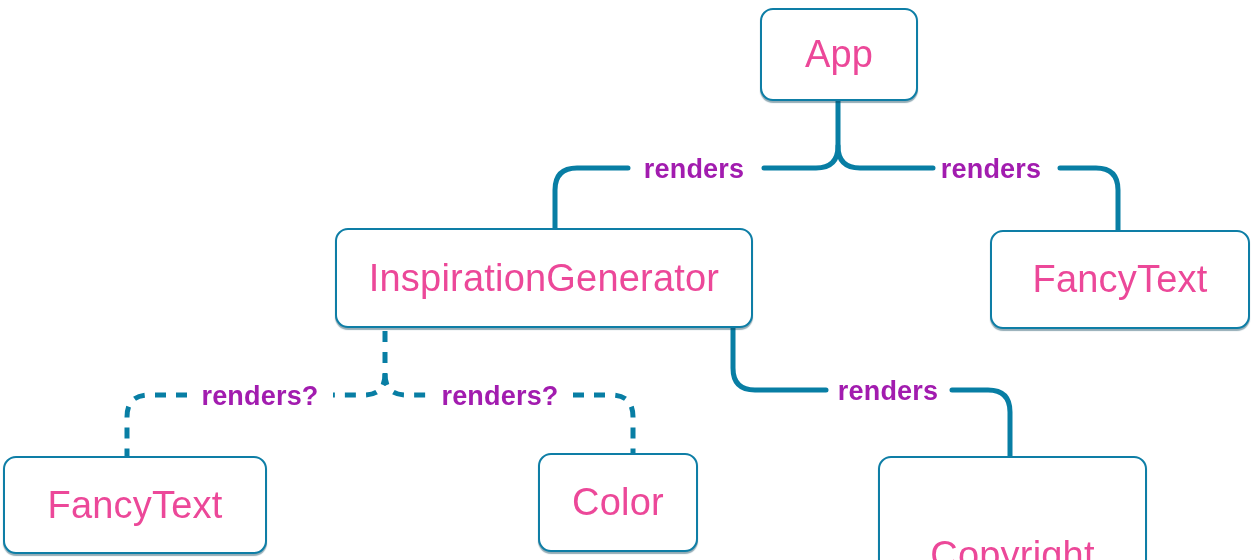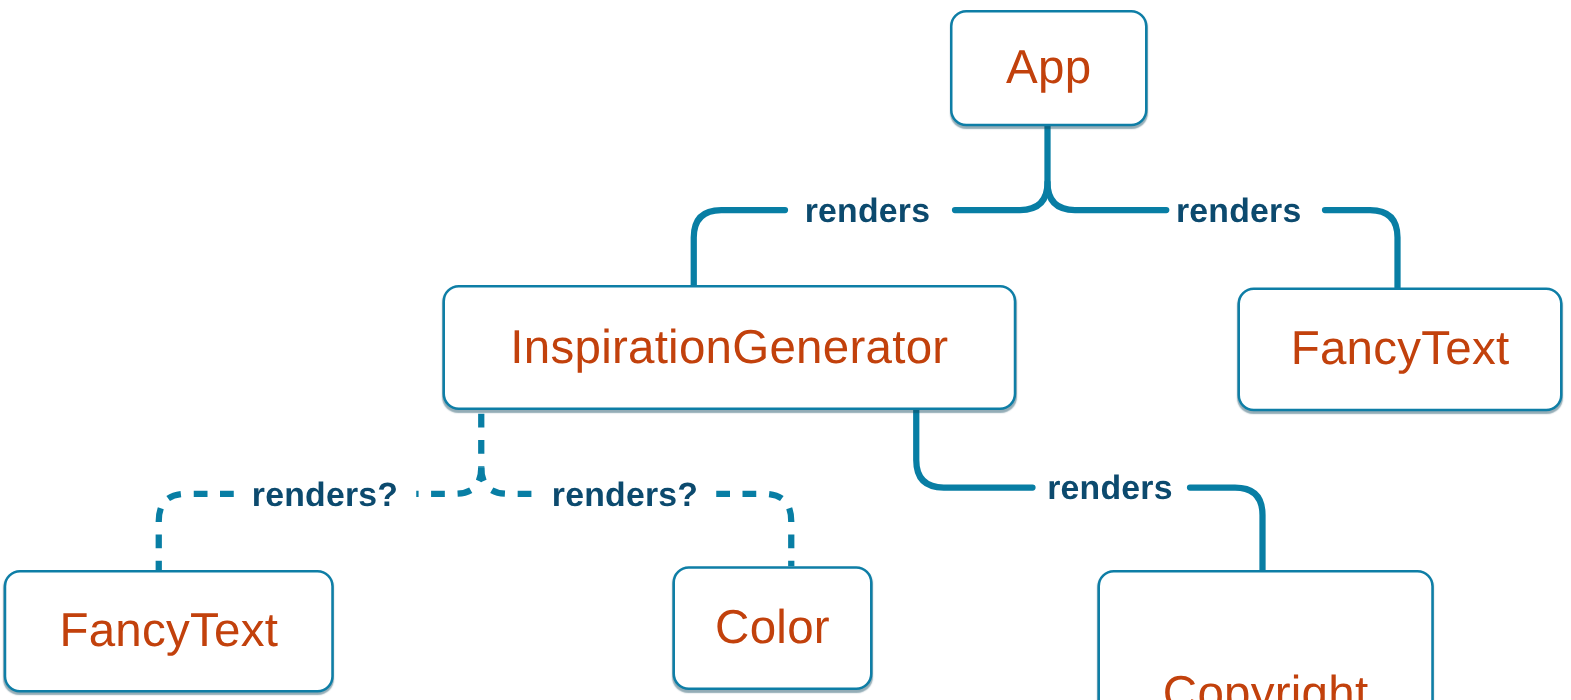--- a/index.html
+++ b/index.html
@@ -38,39 +38,39 @@
   .node {
     position: absolute;
     box-sizing: border-box;
     background: #ffffff;
     border: 2.5px solid #0E7EA6;
     border-radius: 13px;
     box-shadow: 0 2px 1px rgba(15, 70, 94, 0.45);
     display: flex;
     align-items: center;
     justify-content: center;
-    color: #c2410c;
+    color: #ec4899;
     font-size: 38px;
     font-weight: 500;
     letter-spacing: 0.2px;
     white-space: nowrap;
   }
   .edge-label {
     position: absolute;
     transform: translate(-50%, -50%);
-    color: #0c4a6e;
+    color: #a21caf;
     font-size: 27px;
     font-weight: 600;
     letter-spacing: 0.2px;
     white-space: nowrap;
     background: transparent;
   }
   
   .node-app        { left: 760px; top: 8px;   width: 158px; height: 93px; }
-  .node-ig         { left: 354px; top: 228px; width: 459px; height: 100px; }
+  .node-ig         { left: 335px; top: 228px; width: 418px; height: 100px; }
   .node-ft-top     { left: 990px; top: 230px; width: 260px; height: 99px; }
   .node-ft-bottom  { left: 3px;   top: 456px; width: 264px; height: 98px; }
   .node-color      { left: 538px; top: 453px; width: 160px; height: 99px; }
   .node-copyright  { left: 878px; top: 456px; width: 269px; height: 123px; align-items: flex-end; }
   
   .lbl-renders-left   { left: 694px;  top: 169px; }
   .lbl-renders-right  { left: 991px;  top: 169px; }
   .lbl-renders-mid    { left: 888px;  top: 391px; }
   .lbl-rendersq-left  { left: 260px;  top: 396px; }
   .lbl-rendersq-right { left: 500px;  top: 396px; }

